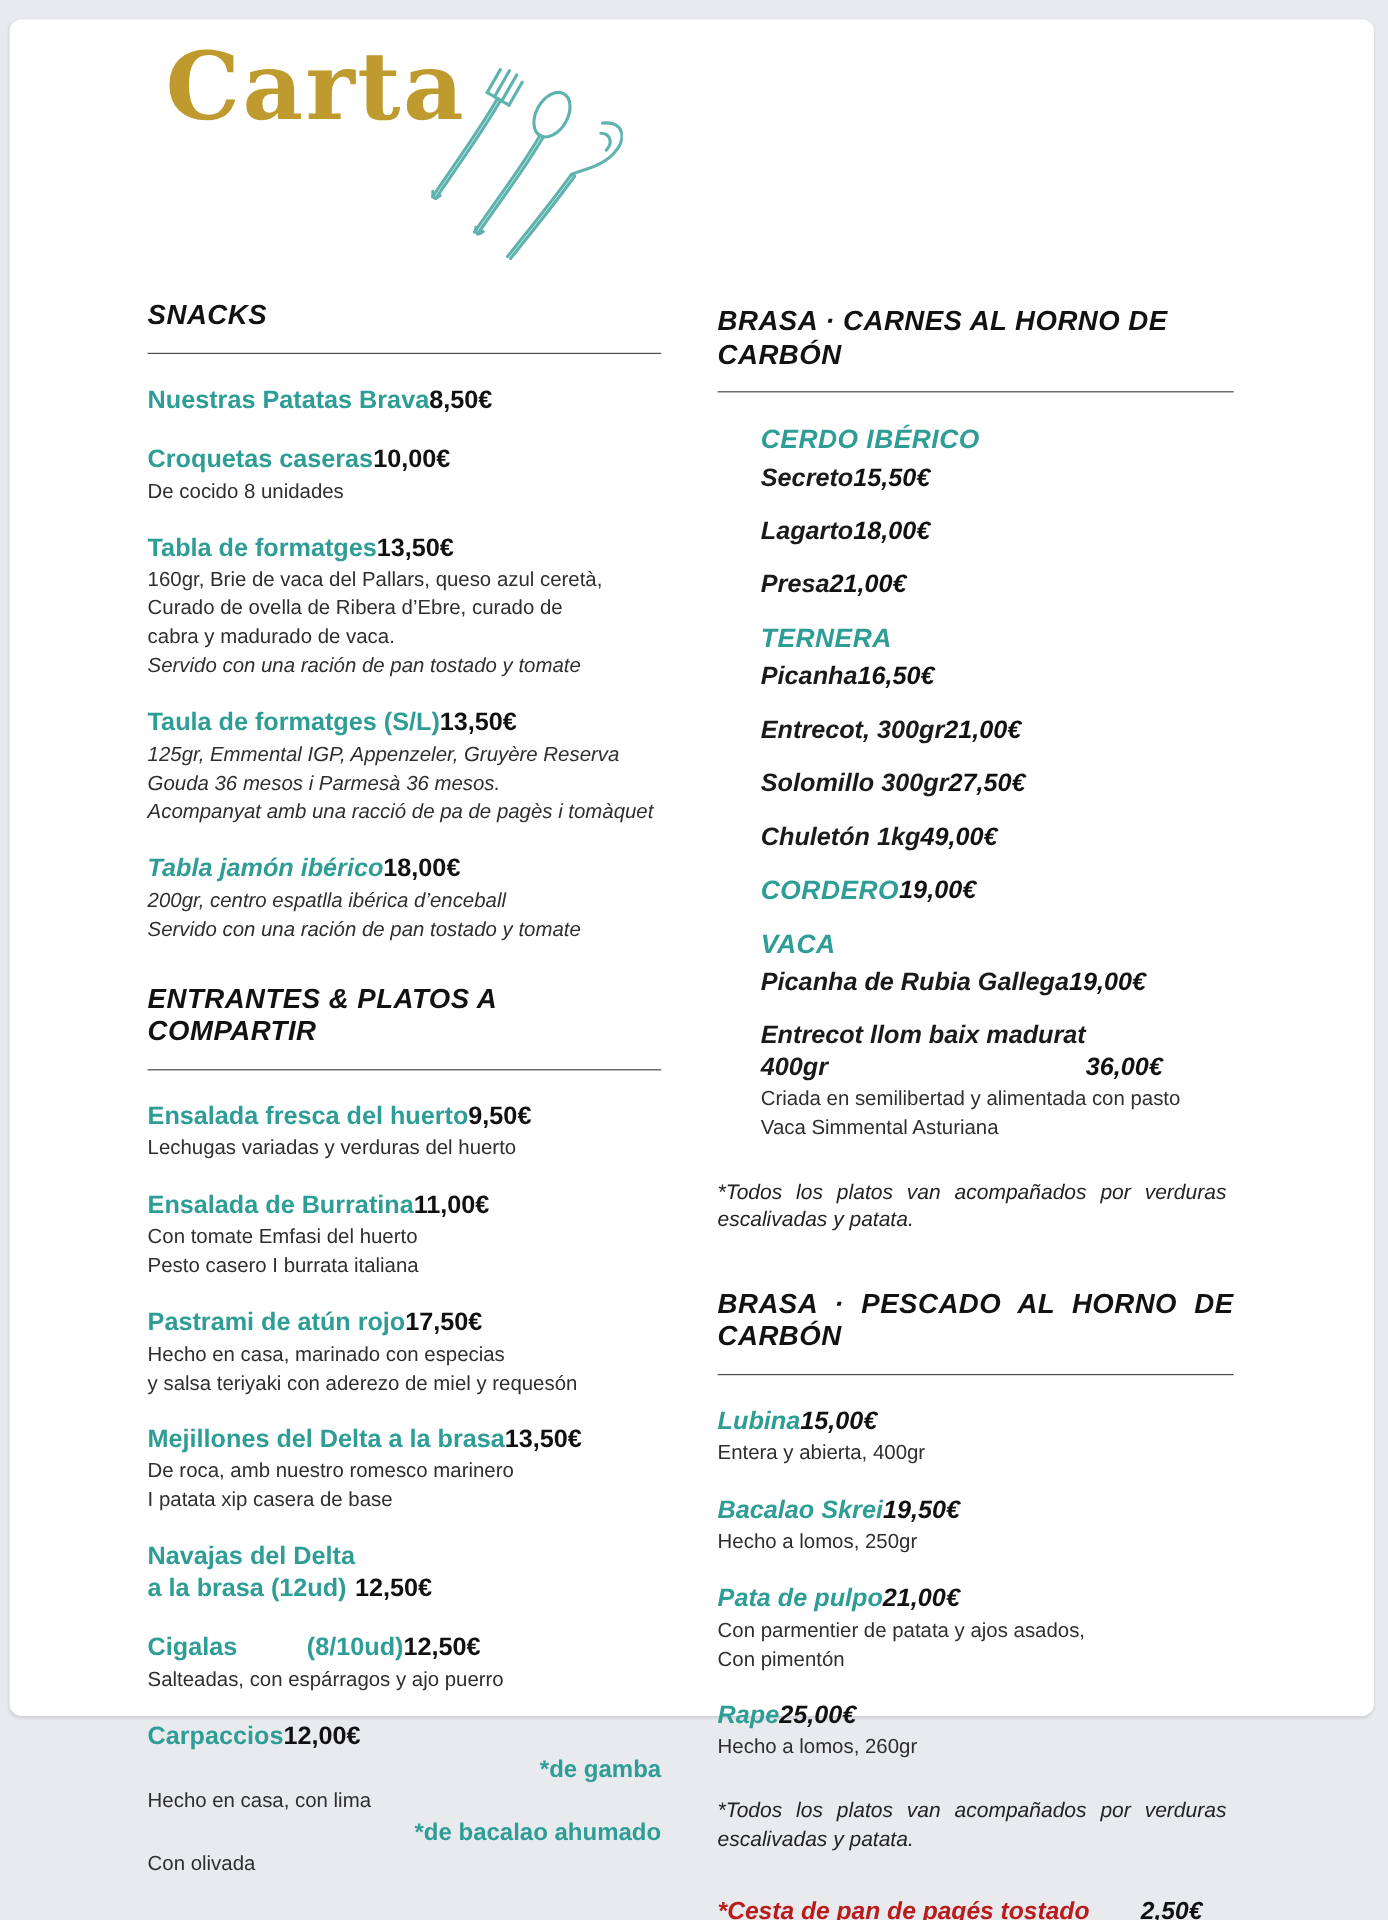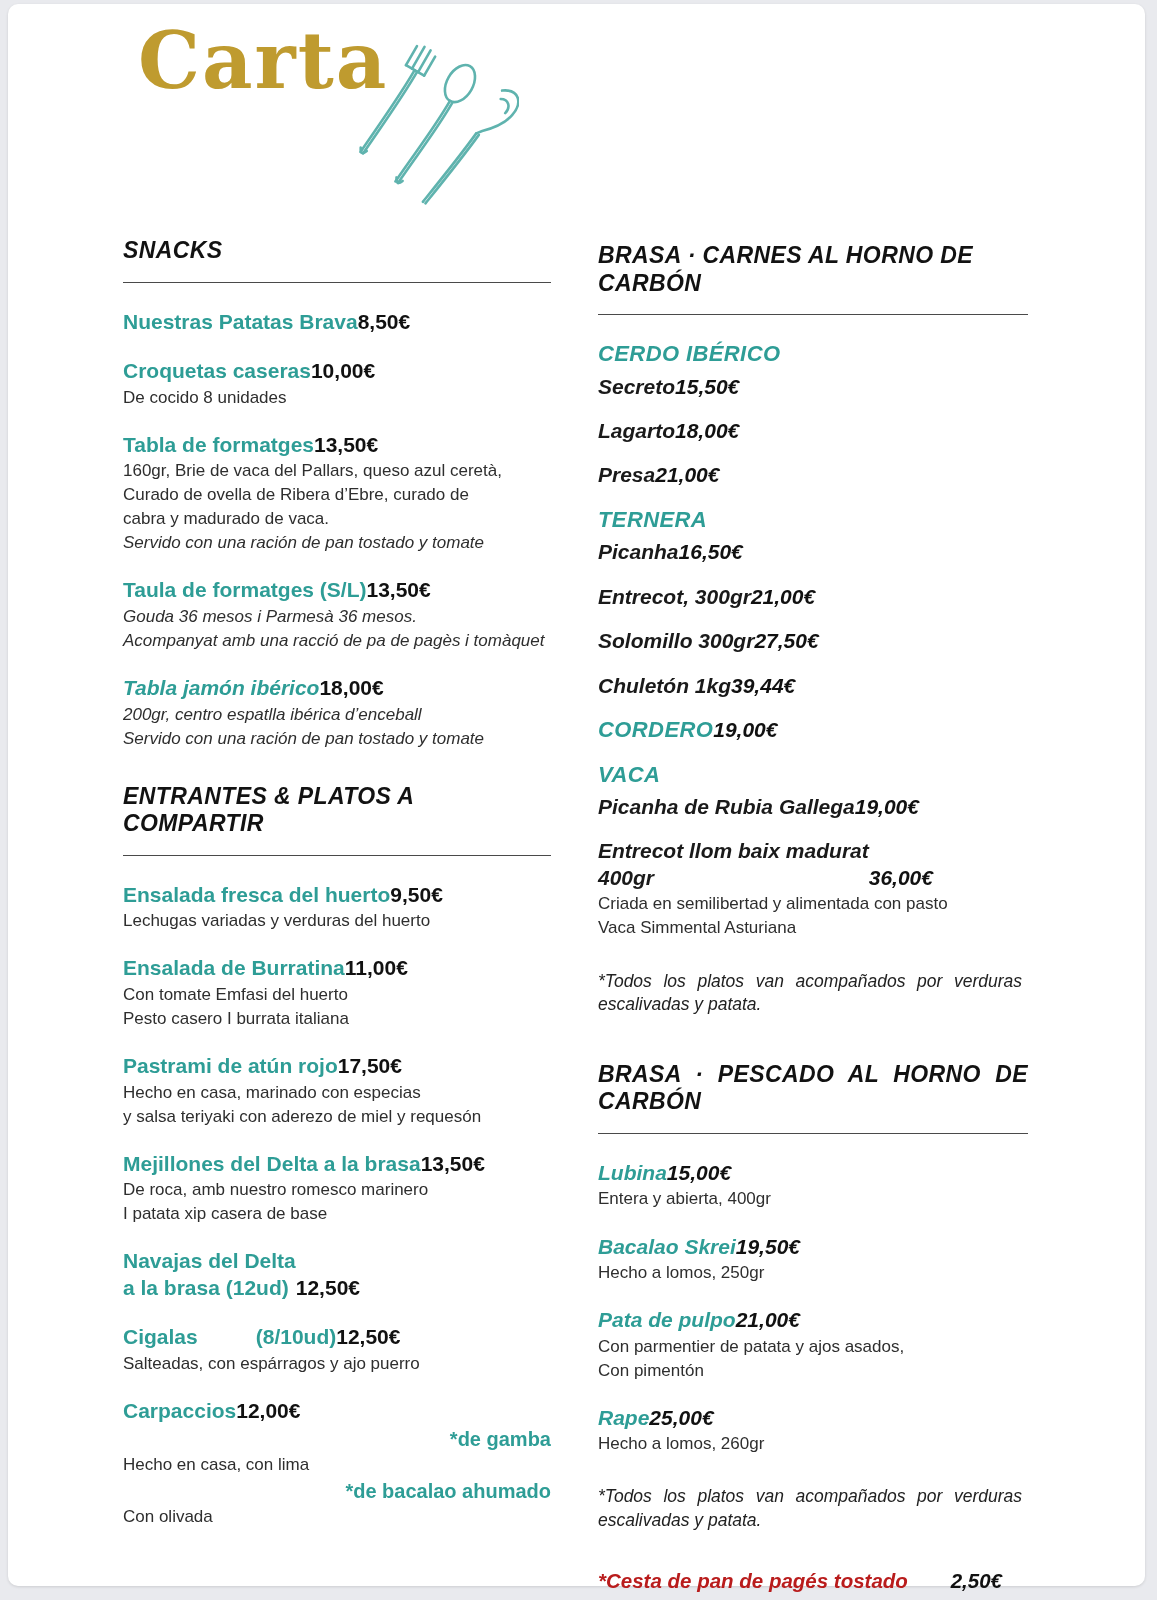--- a/index.html
+++ b/index.html
@@ -1,19 +1,19 @@
 <!DOCTYPE html>
 <html><head>
 <meta charset="utf-8">
 <style>
   html,body{margin:0;padding:0;}
   body{width:1157px;height:1600px;overflow:hidden;background:#e9eaee;
        font-family:"Liberation Sans","DejaVu Sans",sans-serif;}
   .stage{position:relative;width:1157px;height:1600px;background:#e9eaee;}
-  .card{position:absolute;left:8px;top:4px;width:1137px;height:1582px;
+  .card{position:absolute;left:8px;top:16px;width:1137px;height:1414px;
         background:#ffffff;border-radius:10px;box-shadow:0 1px 3px rgba(0,0,0,.12);}
   
   .logo{position:absolute;left:130px;top:18px;height:170px;}
   .logo-text{font-family:"DejaVu Serif","Liberation Serif",serif;font-weight:bold;
              font-size:78px;color:#bf9b2f;letter-spacing:2px;line-height:1;}
   .cutlery{position:absolute;left:336px;top:40px;}
   
   .col{position:absolute;}
   .col-left{left:115px;top:233px;width:428px;}
   .col-right{left:590px;top:238px;width:430px;}
@@ -30,21 +30,21 @@
   .item-name .qual{margin-left:58px;}
   .item-name.it{font-style:italic;}
   .plain .item-name{color:#1a1a1a;font-style:italic;}
   .price{font-size:21px;font-weight:bold;color:#111;white-space:nowrap;line-height:1.26;}
   .price.it{font-style:italic;}
   .desc{font-size:17px;color:#2e2e2e;line-height:1.3;margin-top:2px;}
   .desc.it{font-style:italic;}
   .variant{font-size:20px;font-weight:bold;color:#2e9d96;line-height:1.3;margin-top:2px;text-align:right;}
   .subhead{font-size:22px;font-weight:bold;font-style:italic;color:#2e9d96;
            letter-spacing:.4px;line-height:1.2;margin-bottom:6px;}
-  .group{margin-bottom:18px;}
+  .group{margin-bottom:18px;margin-left:36px;}
   .g-item{margin-bottom:18px;}
   .note{font-size:17.5px;font-style:italic;color:#222;line-height:1.35;
         text-align:justify;margin-top:30px;padding-right:6px;}
   .pescado-title{margin-top:44px;}
   .jline{display:block;text-align:justify;text-align-last:justify;}
   .extras{margin-top:34px;}
   .extra-row{display:flex;justify-content:space-between;align-items:flex-start;
              padding-right:26px;line-height:1.35;}
   .extra-name{font-size:20.5px;font-weight:bold;font-style:italic;color:#b91c1c;}
   .extra-price{font-size:20.5px;font-weight:bold;font-style:italic;color:#111;white-space:nowrap;}
@@ -106,20 +106,21 @@
         <div class="desc">Curado de ovella de Ribera d’Ebre, curado de</div>
         <div class="desc">cabra y madurado de vaca.</div>
         <div class="desc it">Servido con una ración de pan tostado y tomate</div>
       </div>
 
       <div class="item">
         <div class="item-head">
           <span class="item-name">Taula de formatges (S/L)</span>
           <span class="price">13,50€</span>
         </div>
+        <div class="desc it">125gr, Emmental IGP, Appenzeler, Gruyère Reserva</div>
         <div class="desc it">Gouda 36 mesos i Parmesà 36 mesos.</div>
         <div class="desc it">Acompanyat amb una racció de pa de pagès i tomàquet</div>
       </div>
 
       <div class="item">
         <div class="item-head">
           <span class="item-name it">Tabla jamón ibérico</span>
           <span class="price">18,00€</span>
         </div>
         <div class="desc it">200gr, centro espatlla ibérica d’enceball</div>
@@ -243,21 +244,21 @@
         </div>
         <div class="g-item plain">
           <div class="item-head">
             <span class="item-name">Solomillo 300gr</span>
             <span class="price it">27,50€</span>
           </div>
         </div>
         <div class="g-item plain">
           <div class="item-head">
             <span class="item-name">Chuletón 1kg</span>
-            <span class="price it">39,44€</span>
+            <span class="price it">49,00€</span>
           </div>
         </div>
       </div>
 
       <div class="group">
         <div class="item-head">
           <span class="subhead" style="margin-bottom:0">CORDERO</span>
           <span class="price it">19,00€</span>
         </div>
       </div>

